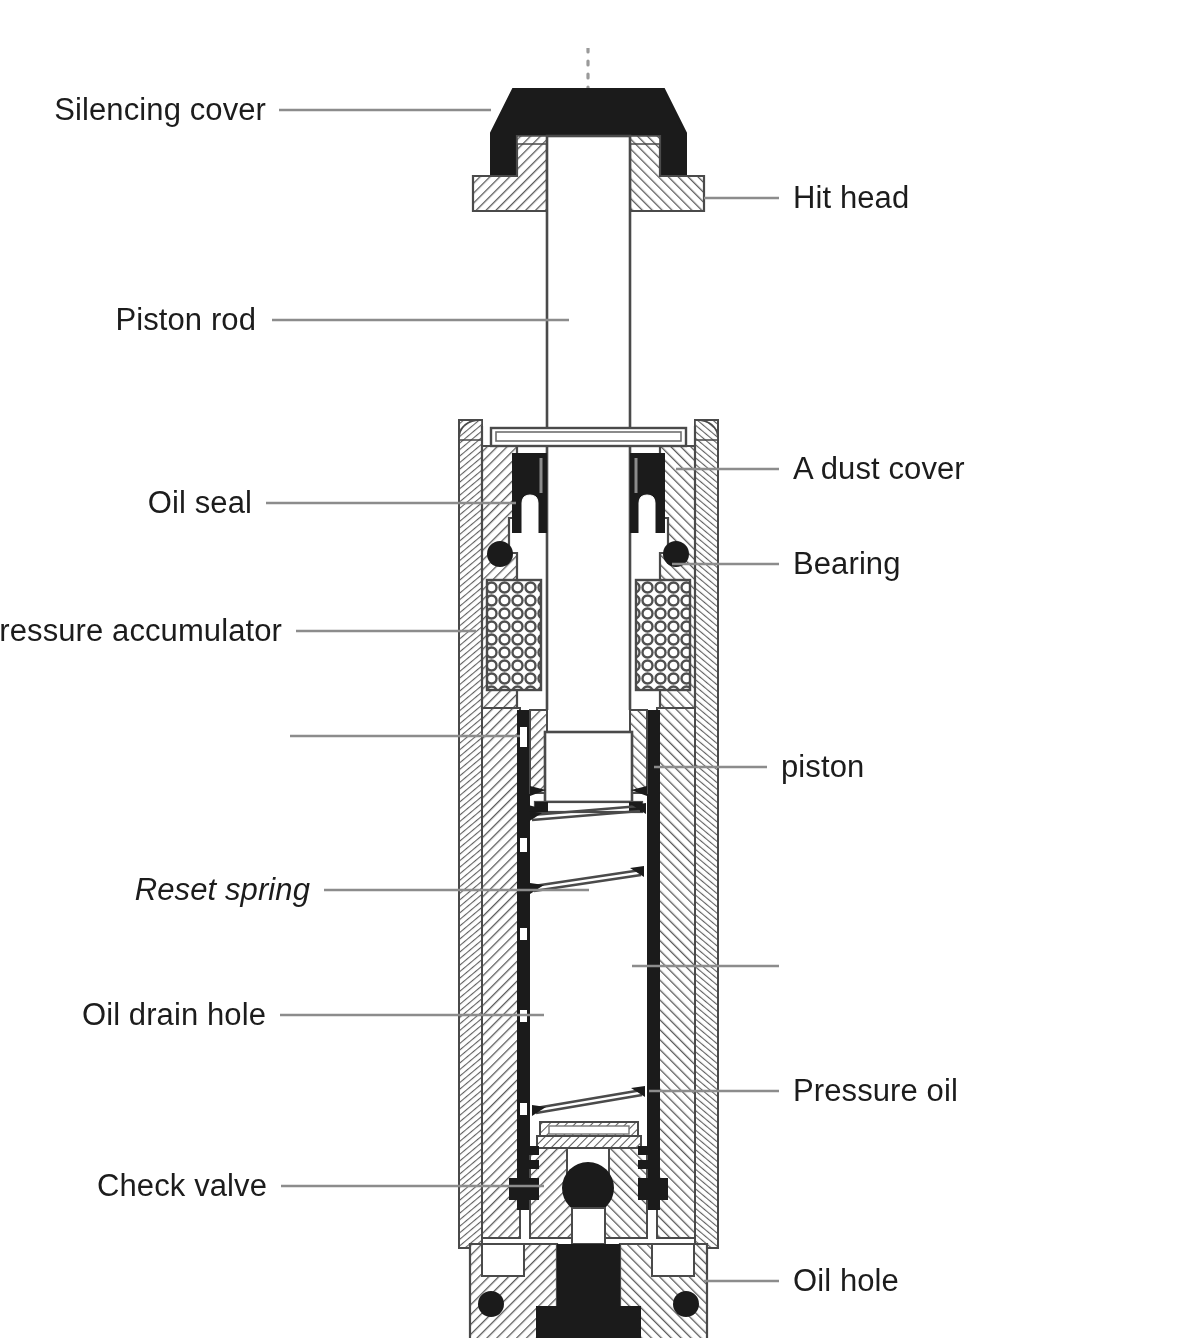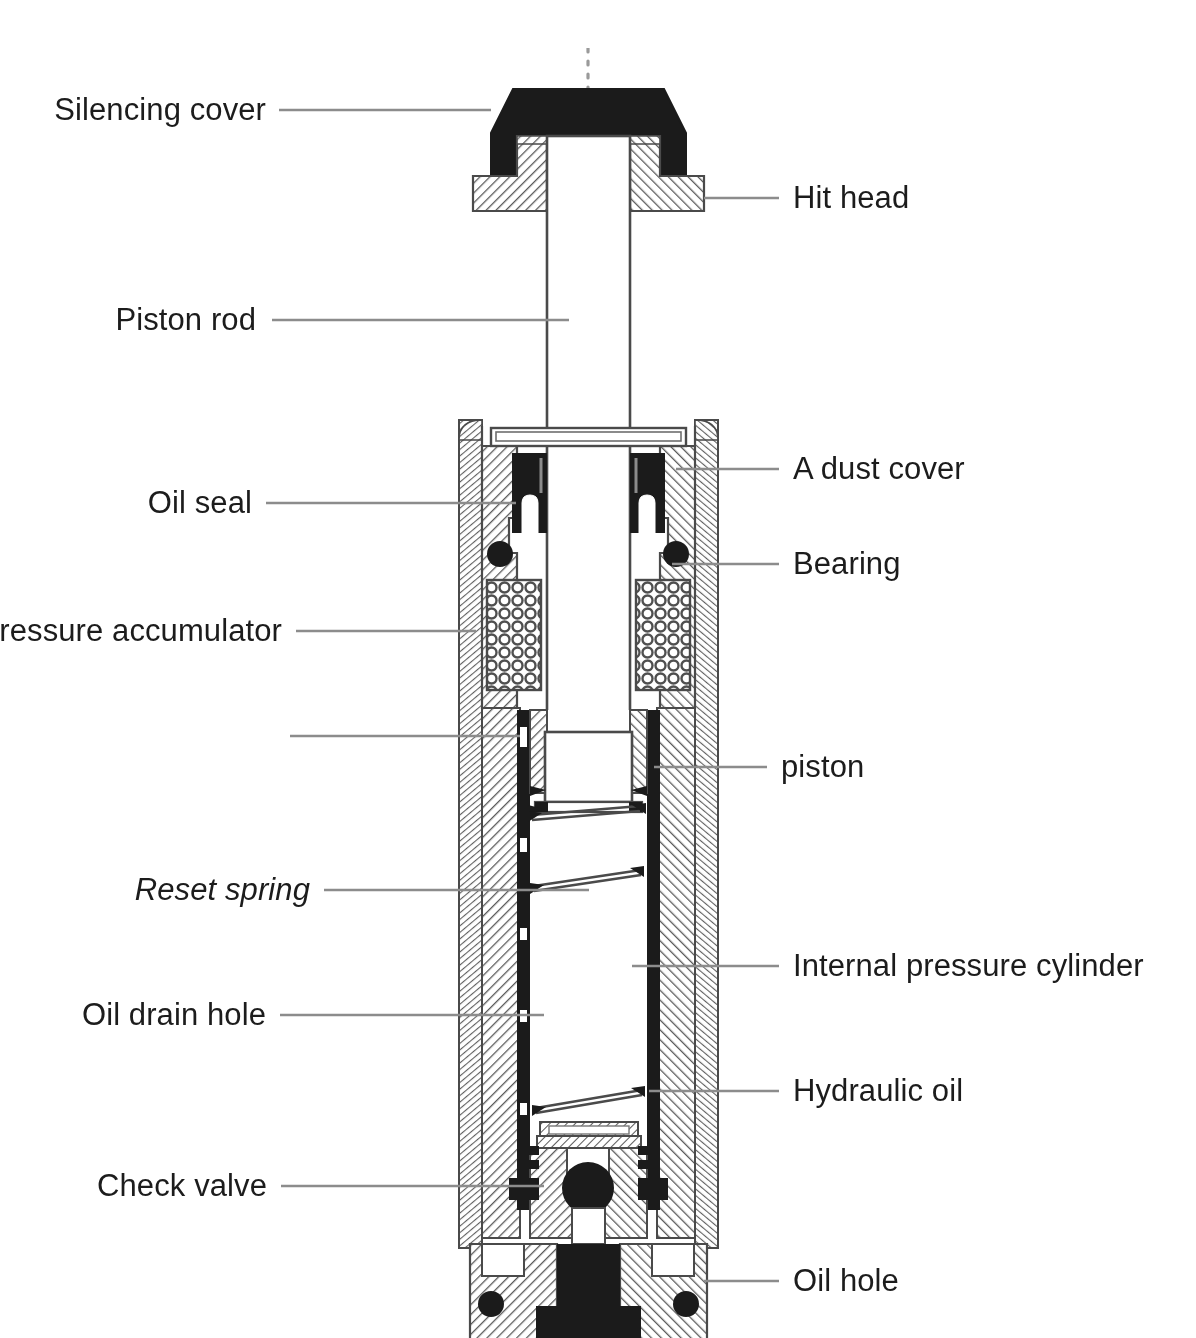--- a/index.html
+++ b/index.html
@@ -256,17 +256,16 @@
   <div class="lbl l" style="left:248px;top:455px;">Oil seal</div>
   <div class="lbl l" style="left:278px;top:583px;">Pressure accumulator</div>
   <div class="lbl l" style="left:306px;top:842px;font-style:italic;">Reset spring</div>
   <div class="lbl l" style="left:262px;top:967px;">Oil drain hole</div>
   <div class="lbl l" style="left:263px;top:1138px;">Check valve</div>
 
   <div class="lbl r" style="left:789px;top:150px;">Hit head</div>
   <div class="lbl r" style="left:789px;top:421px;">A dust cover</div>
   <div class="lbl r" style="left:789px;top:516px;">Bearing</div>
   <div class="lbl r" style="left:777px;top:719px;">piston</div>
-  <div class="lbl r" style="left:789px;top:918px;">Internal pressure cylinder</div>
-  <div class="lbl r" style="left:789px;top:1043px;">Hydraulic oil</div>
+  <div class="lbl r" style="left:789px;top:1043px;">Pressure oil</div>
   <div class="lbl r" style="left:789px;top:1233px;">Oil hole</div>
 
 </div>
 
 </body></html>

